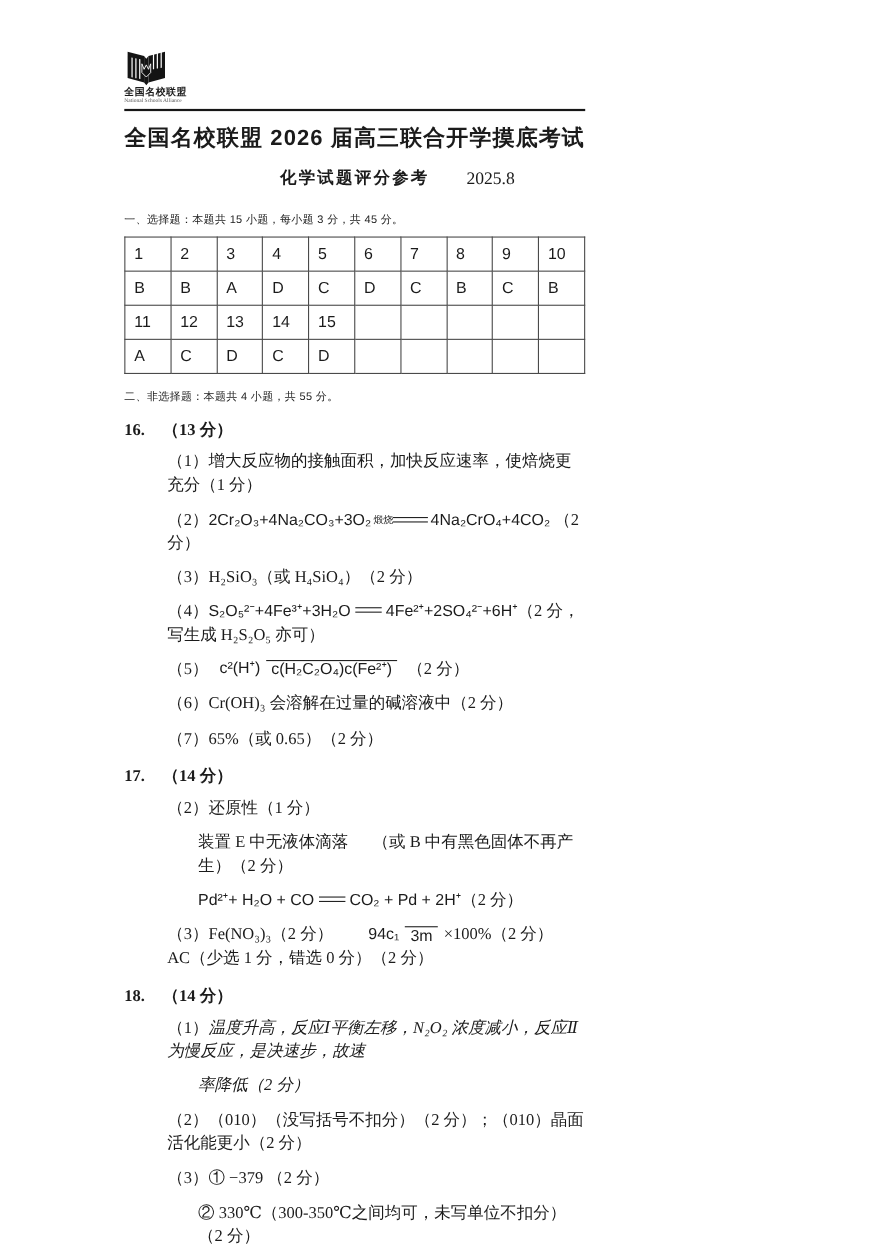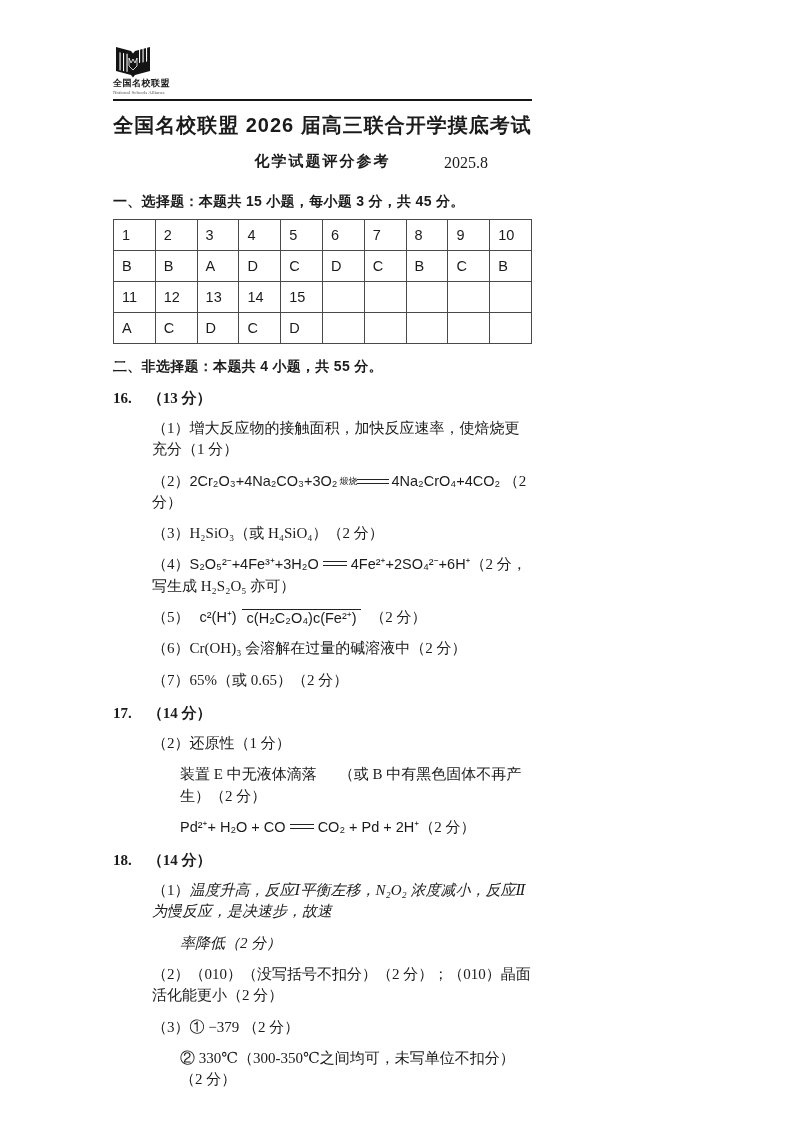--- a/index.html
+++ b/index.html
@@ -12,24 +12,24 @@
 
   
   .logo { width:64px; }
   .logo svg { display:block; }
   .logo-cn { font-family:"Liberation Sans","DejaVu Sans",sans-serif; font-weight:bold; font-size:9px; line-height:11px; letter-spacing:0.5px; white-space:nowrap; }
   .logo-en { font-size:5px; line-height:7px; color:#555; white-space:nowrap; }
   .divider { border-bottom:2.5px solid #161616; margin-top:3px; }
   .title { font-family:"Liberation Sans","DejaVu Sans",sans-serif; font-weight:700; font-size:20px; text-align:center; margin-top:11px; letter-spacing:1px; }
   .subtitle-row { position:relative; margin-top:13px; height:27px; }
   .subtitle { font-family:"Liberation Sans","DejaVu Sans",sans-serif; font-weight:700; font-size:15px; text-align:center; letter-spacing:2px; }
-  .date { position:absolute; right:44px; top:2px; font-size:16px; font-weight:400;margin-left:44px; }
+  .date { position:absolute; right:64px; top:2px; font-size:16px; font-weight:400;margin-left:44px; }
 
   
-  .sec-heading { font-family:"Liberation Sans","DejaVu Sans",sans-serif; font-weight:700; font-size:14px; margin-top:14px; letter-spacing:0.3px; }
+  .sec-heading { font-family:"Liberation Sans","DejaVu Sans",sans-serif; font-weight:400; font-size:10px; margin-top:14px; letter-spacing:0.3px; }
 
   table.answers { width:100%; border-collapse:collapse; table-layout:fixed; margin-top:8px;
     font-family:"Liberation Sans","DejaVu Sans",sans-serif; font-size:14.5px; }
   table.answers td { border:1.2px solid #4a4a4a; height:31px; padding-left:8px; vertical-align:middle; }
 
   .qline { font-weight:700; margin-top:13px; font-size:15px; }
   .qline .qnum { margin-right:16px; }
   .line { margin-top:10px; line-height:1.42; }
   .indent1 { margin-left:39px; }
   .indent2 { margin-left:67px; }
@@ -165,20 +165,26 @@
   <div class="qline">
     <span class="qnum">17.</span><span>（14 分）</span>
   </div>
   <div class="line indent1">（2）还原性（1 分）</div>
   <div class="line indent2">
     <span>装置 E 中无液体滴落</span><span class="g20"></span><span>（或 B 中有黑色固体不再产生）（2 分）</span>
   </div>
   <div class="line indent2">
     <span class="f">Pd²⁺+ H₂O + CO</span><span class="eqbar"></span><span class="f">CO₂ + Pd + 2H⁺</span><span>（2 分）</span>
   </div>
+  <div class="line indent1">
+    <span>（3）Fe(NO₃)₃（2 分）</span><span class="g20"></span><span class="frac f">
+        <span class="num">94c₁</span>
+        <span class="den">3m</span>
+      </span><span>×100%（2 分）</span><span class="g20"></span><span>AC（少选 1 分，错选 0 分）（2 分）</span>
+  </div>
 
   <div class="qline">
     <span class="qnum">18.</span><span>（14 分）</span>
   </div>
   <div class="line indent1">
     <span>（1）</span><span class="kai">温度升高，反应Ⅰ平衡左移，N₂O₂ 浓度减小，反应Ⅱ为慢反应，是决速步，故速</span>
   </div>
   <div class="line indent2 kai">率降低（2 分）</div>
   <div class="line indent1">（2）（010）（没写括号不扣分）（2 分）；（010）晶面活化能更小（2 分）</div>
   <div class="line indent1">（3）① −379 （2 分）</div>

